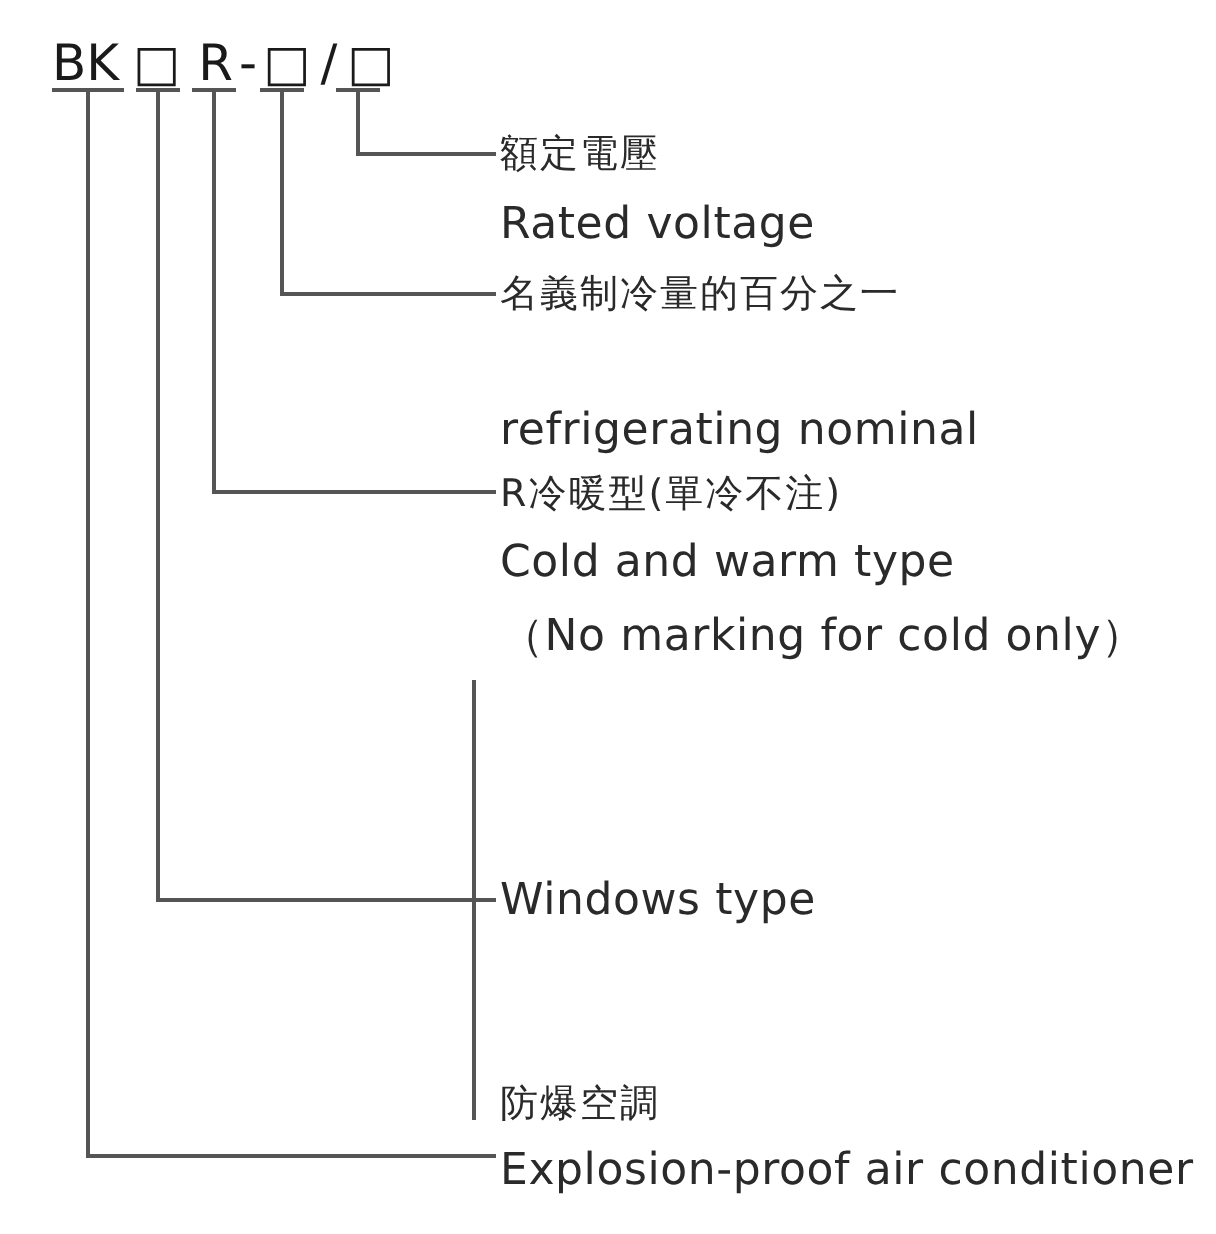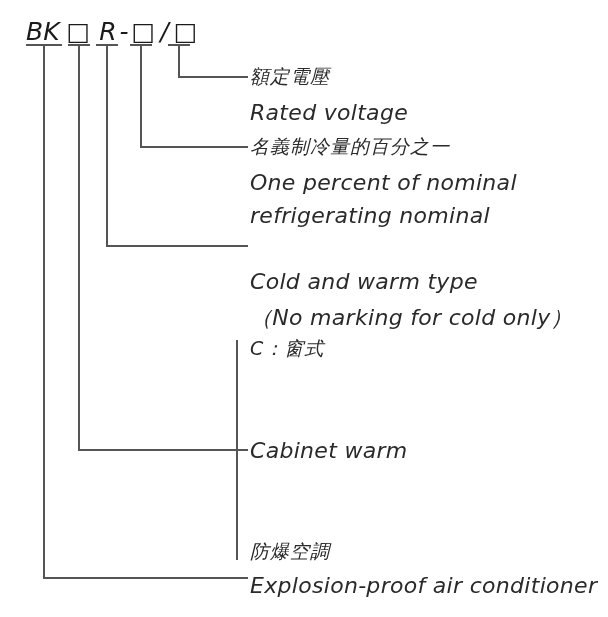--- a/index.html
+++ b/index.html
@@ -2,21 +2,21 @@
 <html><head>
 <meta charset="utf-8">
 <style>
   html,body{margin:0;padding:0;}
   body{
     width:608px;height:617px;
     background:#ffffff;
     font-family:"DejaVu Sans","Liberation Sans",sans-serif;
     overflow:hidden;
   }
-  #root{position:relative;width:512px;height:617px;font-style:italic;}
+  #root{position:relative;width:512px;height:617px;}
 
   
   .code-row{
     position:absolute;
     left:26px;top:16px;
     height:30px;
     display:flex;
     align-items:center;
     font-size:25px;
     letter-spacing:0px;
@@ -91,22 +91,21 @@
 
       <path d="M 44 45 L 44 578 L 248 578"></path>
 
       <line x1="237" y1="340" x2="237" y2="560"></line>
     </g>
   </svg>
 
   <div class="txt cn" style="top:64px">額定電壓</div>
   <div class="txt en" style="top:100px">Rated voltage</div>
   <div class="txt cn" style="top:134px">名義制冷量的百分之一</div>
-  <div class="txt en" style="top:170px">One percent of nominal</div>
   <div class="txt en" style="top:203px">refrigerating nominal</div>
+  <div class="txt cn" style="top:234px">R冷暖型(單冷不注)</div>
   <div class="txt en" style="top:269px">Cold and warm type</div>
   <div class="txt en" style="top:303px">（No marking for cold only）</div>
-  <div class="txt cn" style="top:336px">C：窗式</div>
-  <div class="txt en" style="top:438px">Cabinet warm</div>
+  <div class="txt en" style="top:438px">Windows type</div>
   <div class="txt cn" style="top:539px">防爆空調</div>
   <div class="txt en" style="top:573px">Explosion-proof air conditioner</div>
 
 </div>
 
 </body></html>

